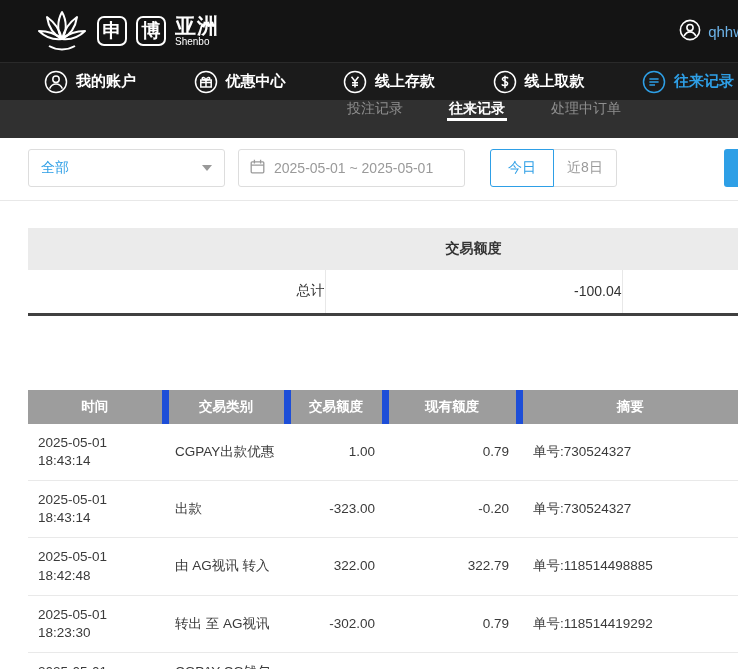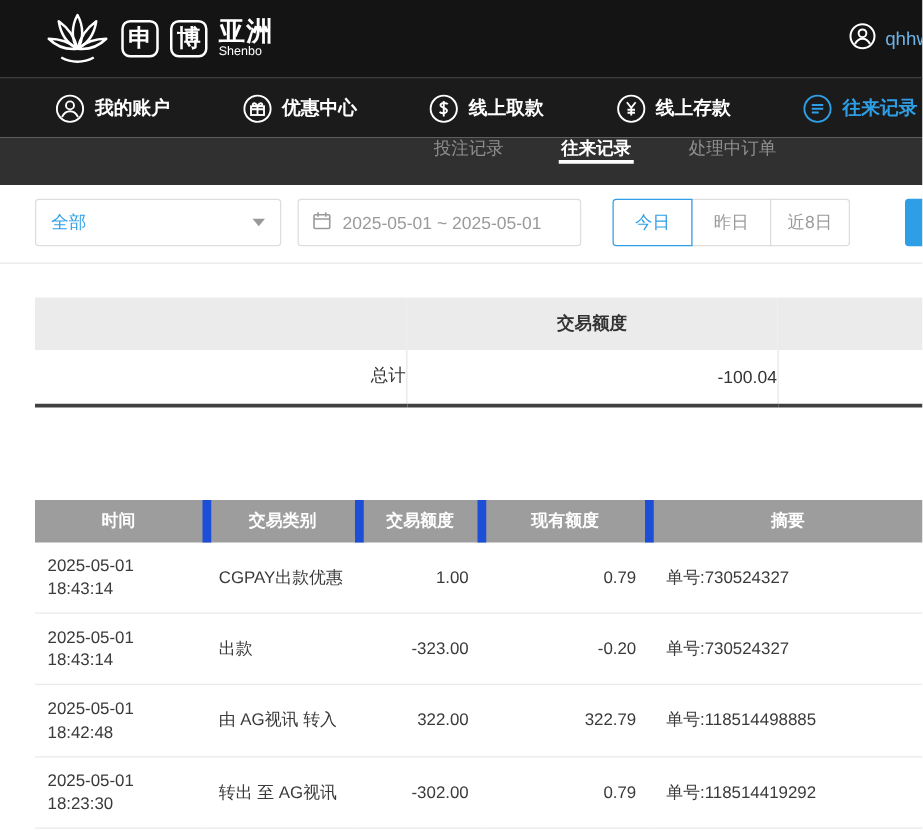--- a/index.html
+++ b/index.html
@@ -14,21 +14,21 @@
   .char-box { width:30px; height:30px; border:2px solid #fff; border-radius:7px;
     color:#fff; font-size:19px; font-weight:bold; display:flex; align-items:center;
     justify-content:center; }
   .brand-right { color:#fff; line-height:1.05; }
   .region { font-size:21px; font-weight:bold; letter-spacing:1px; }
   .sub { font-size:10px; }
   .user { display:flex; align-items:center; gap:7px; color:#6db3e8; font-size:15px;
     margin-right:-6px; white-space:nowrap; }
 
   
-  .mainnav { height:48px; background:#1b1b1b; border-top:1px solid #2a2a2a;
+  .mainnav { height:38px; background:#1b1b1b; border-top:1px solid #2a2a2a;
     display:flex; align-items:center; justify-content:space-between;
     padding:0 4px 0 44px; color:#fff; }
   .nav-item { display:flex; align-items:center; gap:8px; font-size:15px;
     font-weight:bold; white-space:nowrap; cursor:pointer; }
   .nav-item.active { color:#2e9fe6; }
   .nav-icon { display:block; }
 
   
   .subnav { height:38px; background:#303030; display:flex; align-items:flex-start;
     gap:42px; padding-left:345px; }
@@ -139,33 +139,33 @@
         <path d="M6.8 12.4 h10.4 M12 10 v7"></path>
         <path d="M12 10 C10.8 7 8.2 7 8.2 8.6 C8.2 10 10.4 10 12 10 C13.6 10 15.8 10 15.8 8.6 C15.8 7 13.2 7 12 10 Z"></path>
       </svg>
     </span>
     <span>优惠中心</span>
   </div>
   <div class="nav-item">
     <span>
       <svg class="nav-icon" width="24" height="24" viewBox="0 0 24 24" fill="none" stroke="currentColor" stroke-width="1.5">
         <circle cx="12" cy="12" r="10.5"></circle>
+        <path d="M8.5 6.8 L12 11.2 L15.5 6.8 M12 11.2 V17.4 M9 12.8 h6 M9 15.2 h6"></path>
+      </svg>
+    </span>
+    <span>线上存款</span>
+  </div>
+  <div class="nav-item">
+    <span>
+      <svg class="nav-icon" width="24" height="24" viewBox="0 0 24 24" fill="none" stroke="currentColor" stroke-width="1.5">
+        <circle cx="12" cy="12" r="10.5"></circle>
         <path d="M15.2 8.4 C14.4 7.2 10 6.6 9.4 9 C8.9 11.2 14.9 11 14.6 13.6 C14.3 16.2 9.6 16 8.8 14.4 M12 5.8 v12.4"></path>
       </svg>
     </span>
     <span>线上取款</span>
-  </div>
-  <div class="nav-item">
-    <span>
-      <svg class="nav-icon" width="24" height="24" viewBox="0 0 24 24" fill="none" stroke="currentColor" stroke-width="1.5">
-        <circle cx="12" cy="12" r="10.5"></circle>
-        <path d="M8.5 6.8 L12 11.2 L15.5 6.8 M12 11.2 V17.4 M9 12.8 h6 M9 15.2 h6"></path>
-      </svg>
-    </span>
-    <span>线上存款</span>
   </div>
   <div class="nav-item active">
     <span>
       <svg class="nav-icon" width="24" height="24" viewBox="0 0 24 24" fill="none" stroke="currentColor" stroke-width="1.5">
         <circle cx="12" cy="12" r="10.5"></circle>
         <path d="M7.4 9 h9.2 M7.4 12 h9.2 M7.4 15 h5.6"></path>
       </svg>
     </span>
     <span>往来记录</span>
   </div>
@@ -186,21 +186,20 @@
     <span>
       <svg width="15" height="15" viewBox="0 0 15 15" fill="none" stroke="#9a9a9a" stroke-width="1.3">
         <rect x="1.2" y="2.8" width="12.6" height="11" rx="1"></rect>
         <path d="M1.2 6.2 h12.6 M4.4 0.8 v3.6 M10.6 0.8 v3.6"></path>
       </svg>
     </span>
     <span>2025-05-01 ~ 2025-05-01</span>
   </div>
   <div class="quick">
     <button class="qbtn active">今日</button>
-    <button class="qbtn">昨日</button>
     <button class="qbtn">近8日</button>
   </div>
   <button class="search-btn"></button>
 </div>
 <div class="divider"></div>
 
 <div class="summary">
   <table>
     <colgroup>
         <col class="c1">

